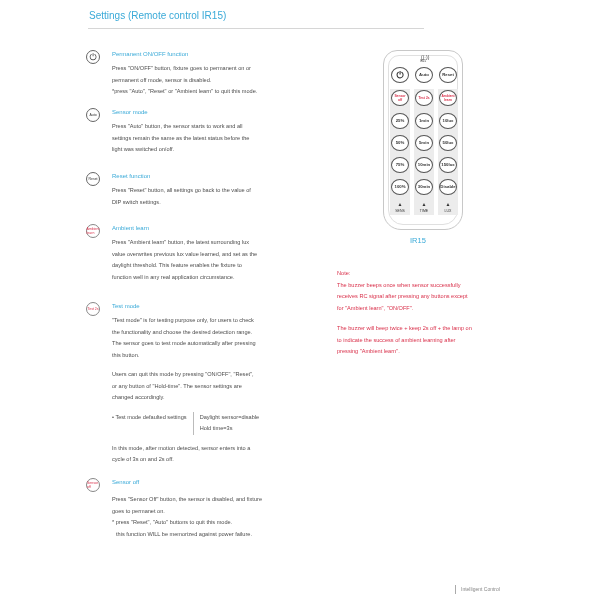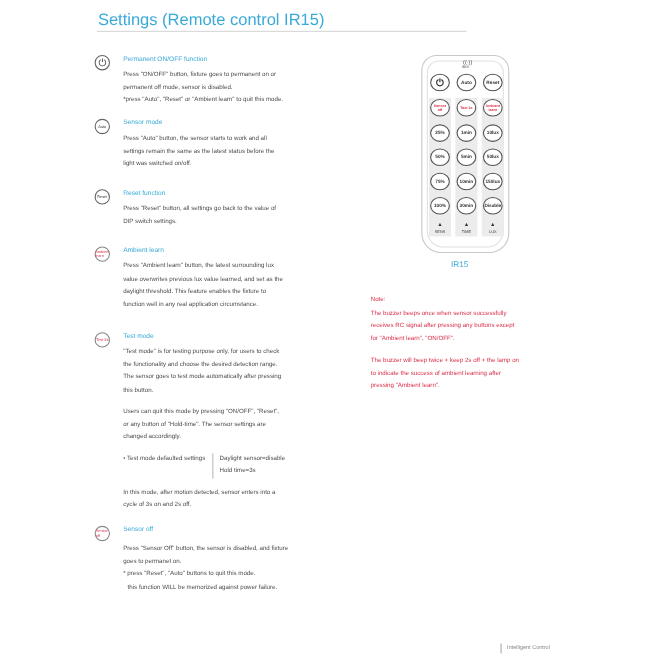--- a/index.html
+++ b/index.html
@@ -1,18 +1,18 @@
 <!DOCTYPE html>
 <html><head>
 <meta charset="utf-8">
 <style>
   * { box-sizing: border-box; margin: 0; padding: 0; }
   html, body { width: 600px; height: 600px; background: #ffffff; overflow: hidden; }
   body { position: relative; font-family: "Liberation Sans", "DejaVu Sans", sans-serif; color: #4a4a4a; }
-  .page-title { position: absolute; left: 89px; top: 10px; font-size: 15px; color: #3aaad8; }
+  .page-title { position: absolute; left: 89px; top: 10px; font-size: 10px; color: #3aaad8; }
   .title-rule { position: absolute; left: 88px; top: 28px; width: 336px; height: 1px; background: #d6d6d6; }
 
   .section { position: absolute; left: 86px; width: 210px; }
   .sec-icon { position: absolute; left: 0; top: 0; width: 14px; height: 14px; border: 1px solid #666; border-radius: 50%;
               display: flex; align-items: center; justify-content: center; font-size: 3.5px; color: #333; background: #fff; }
   .sec-icon.red { color: #d9304a; border-color: #888; }
   .sec-title { position: absolute; left: 26px; top: 1px; font-size: 6px; color: #3aaad8; white-space: nowrap; }
   .sec-body { position: absolute; left: 26px; top: 13px; width: 190px; font-size: 5.6px; line-height: 11.5px; color: #4d4d4d; }
   .sec-body p { white-space: nowrap; }
   .gap { height: 8px; }

